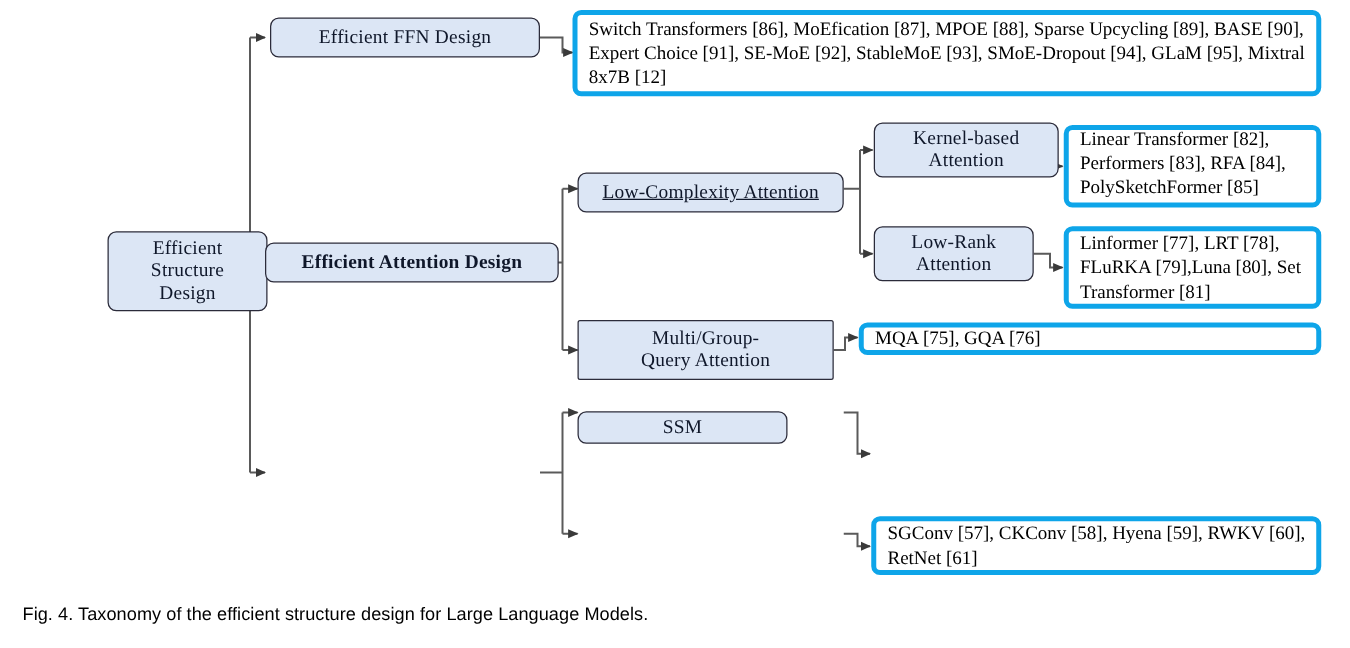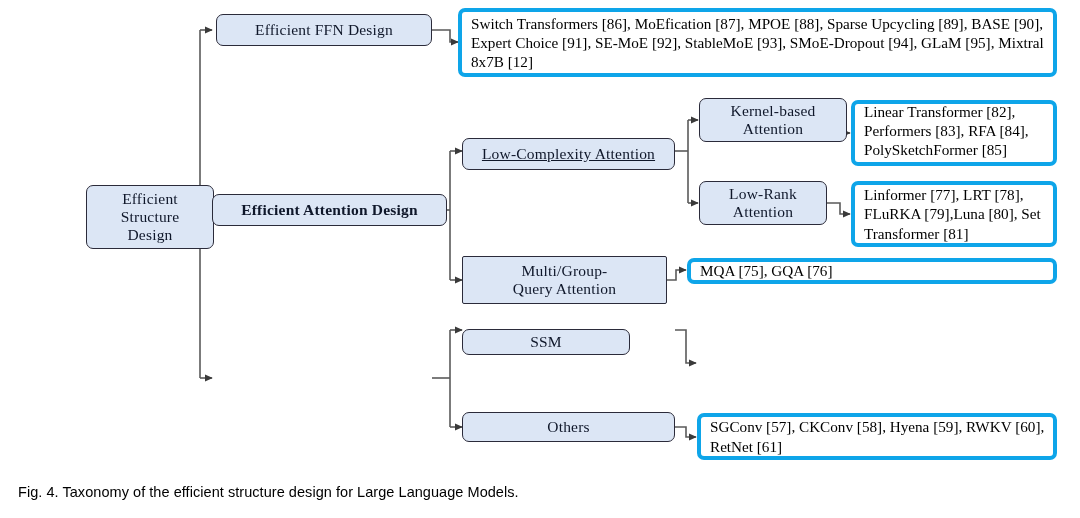--- a/index.html
+++ b/index.html
@@ -155,23 +155,20 @@
 
   <div class="node" style="left:699px; top:181px; width:128px; height:44px;">
     <span class="txt">Low-Rank
 Attention</span>
   </div>
 
   <div class="node" style="left:462px; top:317px; width:168px; height:26px;margin-top:12px;">
     <span class="txt">SSM</span>
   </div>
 
-  <div class="node" style="left:462px; top:412px; width:213px; height:30px;">
-    <span class="txt">Others</span>
-  </div>
 
   <div class="leaf" style="left:458px; top:8px; width:599px; height:69px;">
     <span class="txt">Switch Transformers [86], MoEfication [87], MPOE [88], Sparse Upcycling [89], BASE [90], Expert Choice [91], SE-MoE [92], StableMoE [93], SMoE-Dropout [94], GLaM [95], Mixtral 8x7B [12]</span>
   </div>
 
   <div class="leaf" style="left:851px; top:100px; width:206px; height:66px;align-items:flex-end;">
     <span class="txt">Linear Transformer [82], Performers [83], RFA [84], PolySketchFormer [85]</span>
   </div>
 
   <div class="leaf" style="left:851px; top:181px; width:206px; height:66px;">

